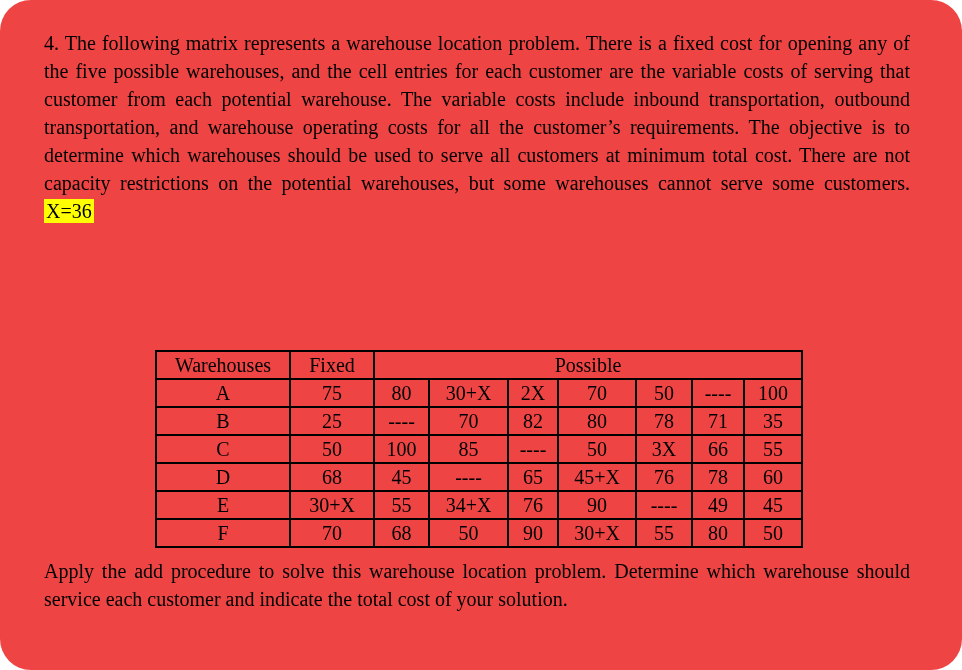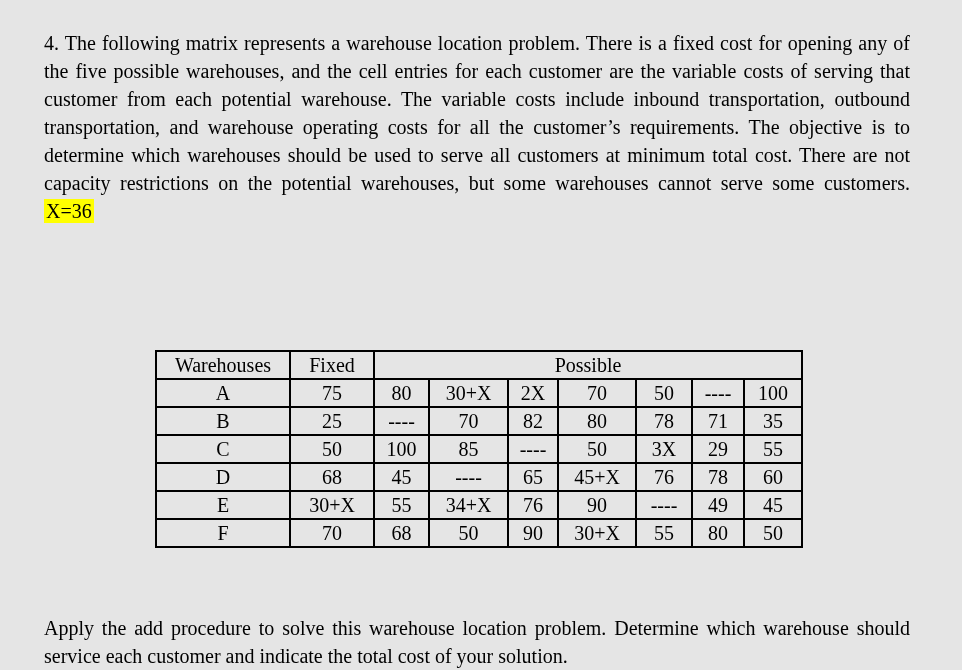--- a/index.html
+++ b/index.html
@@ -4,36 +4,37 @@
 <style>
   html, body {
     margin: 0;
     padding: 0;
     background: #ffffff;
   }
   .page {
     position: relative;
     width: 962px;
     height: 670px;
-    background: #e5e5e5;
+    background: #ef4444;
     color: #000000;
     font-family: "Liberation Serif", serif;
     overflow: hidden;
+    border-radius: 31px;
   }
   .para {
     position: absolute;
     left: 44px;
     width: 866px;
     margin: 0;
     font-size: 20px;
     line-height: 28px;
     text-align: justify;
   }
   .intro { top: 29px; }
-  .closing { top: 614px; }
+  .closing { top: 557px; }
   .highlight {
     background: #ffff00;
     padding: 1px 2px;
   }
   .cost-table {
     position: absolute;
     left: 155px;
     top: 306px;
     border-collapse: collapse;
     font-size: 20px;
@@ -97,21 +98,21 @@
       <td>35</td>
     </tr>
     <tr>
       <td>C</td>
       <td>50</td>
       <td>100</td>
       <td>85</td>
       <td>----</td>
       <td>50</td>
       <td>3X</td>
-      <td>29</td>
+      <td>66</td>
       <td>55</td>
     </tr>
     <tr>
       <td>D</td>
       <td>68</td>
       <td>45</td>
       <td>----</td>
       <td>65</td>
       <td>45+X</td>
       <td>76</td>

